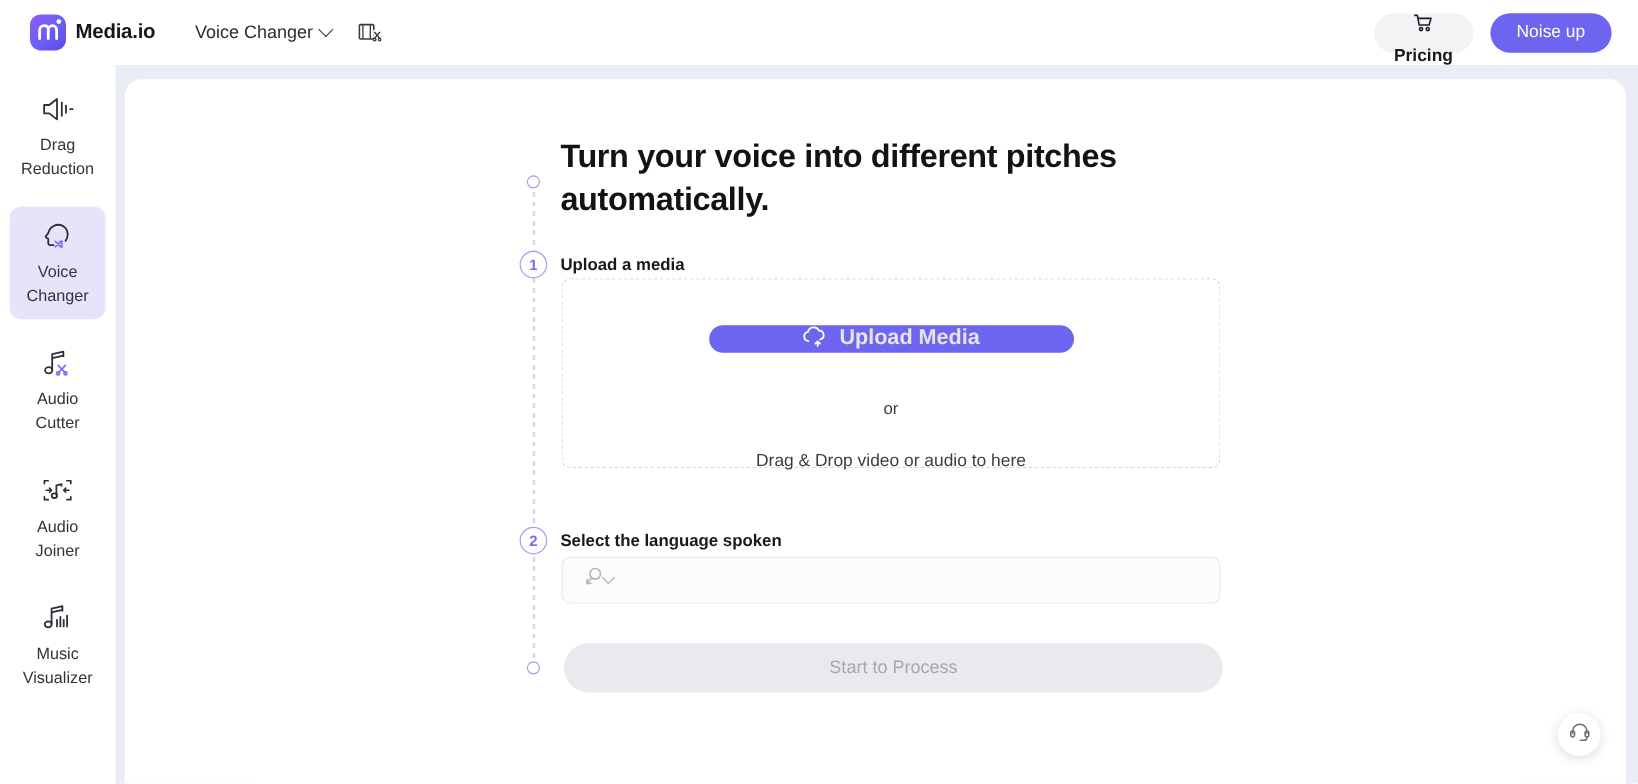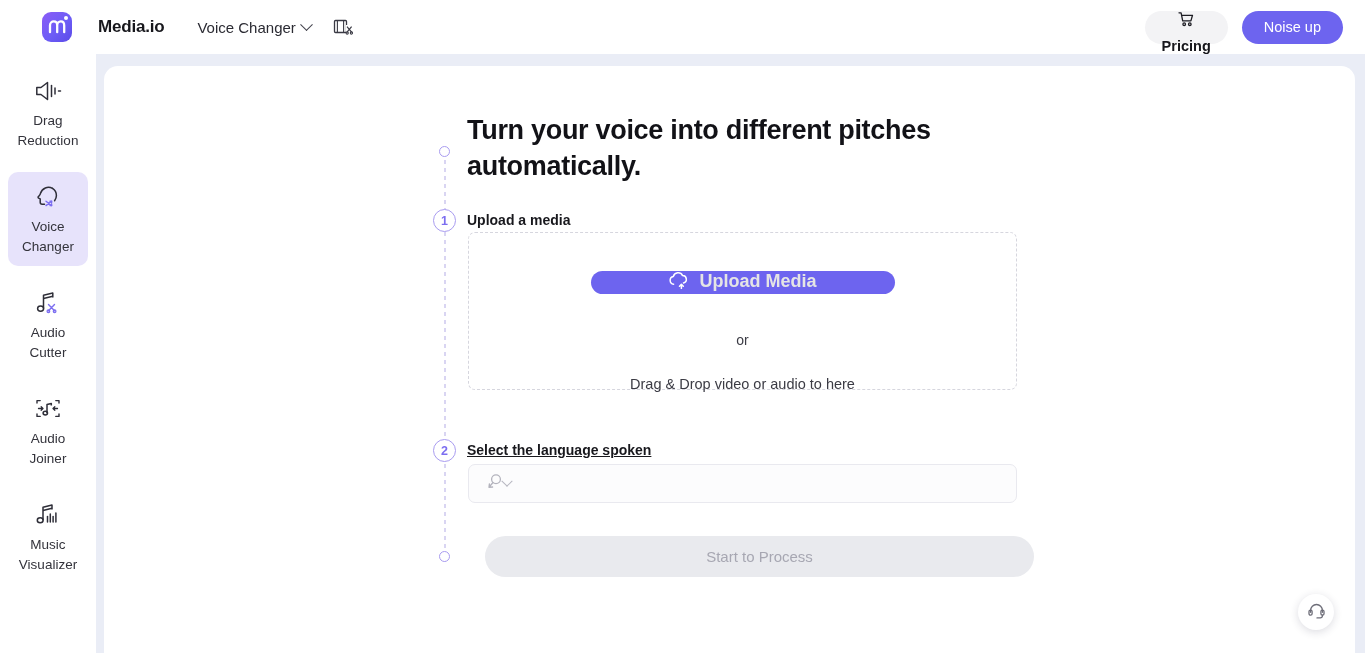--- a/index.html
+++ b/index.html
@@ -20,22 +20,22 @@
     width: 1365px;
     height: 54px;
     background: #ffffff;
     display: flex;
     align-items: center;
     z-index: 20;
   }
   .brand {
     display: flex;
     align-items: center;
-    gap: 26px;
-    margin-left: 42px;
+    gap: 8px;
+    margin-left: 25px;
   }
   .logo-tile {
     width: 30px; height: 30px;
     border-radius: 9px;
     background: linear-gradient(135deg, #8b5cf6 0%, #6d5df6 55%, #5b4ae8 100%);
     display: flex;
     align-items: center;
     justify-content: center;
     position: relative;
     flex: 0 0 auto;
@@ -201,21 +201,21 @@
     color: #121217;
     letter-spacing: -0.3px;
   }
   .step-label {
     position: absolute;
     font-size: 14px;
     font-weight: bold;
     color: #18181d;
   }
   .lbl-1 { top: 146px; }
-  .lbl-2 { top: 376px; text-decoration: underline; }
+  .lbl-2 { top: 376px; }
 
   .dropzone {
     position: absolute;
     top: 166px;
     left: 1px;
     width: 549px;
     height: 158px;
     border: 1.5px dashed #d6d6de;
     border-radius: 7px;
     display: flex;
@@ -279,21 +279,21 @@
   .sel-chev {
     width: 8px; height: 8px;
     border-right: 1.4px solid #b6b6c0;
     border-bottom: 1.4px solid #b6b6c0;
     transform: rotate(45deg) translate(-2px,-2px);
   }
 
   .process-btn {
     position: absolute;
     top: 470px;
-    left: 18px;
+    left: 3px;
     width: 549px;
     height: 41px;
     border-radius: 21px;
     background: #e9eaee;
     color: #a7a7b2;
     font-size: 15px;
     border: none;
     font-family: inherit;
     cursor: default;
   }

